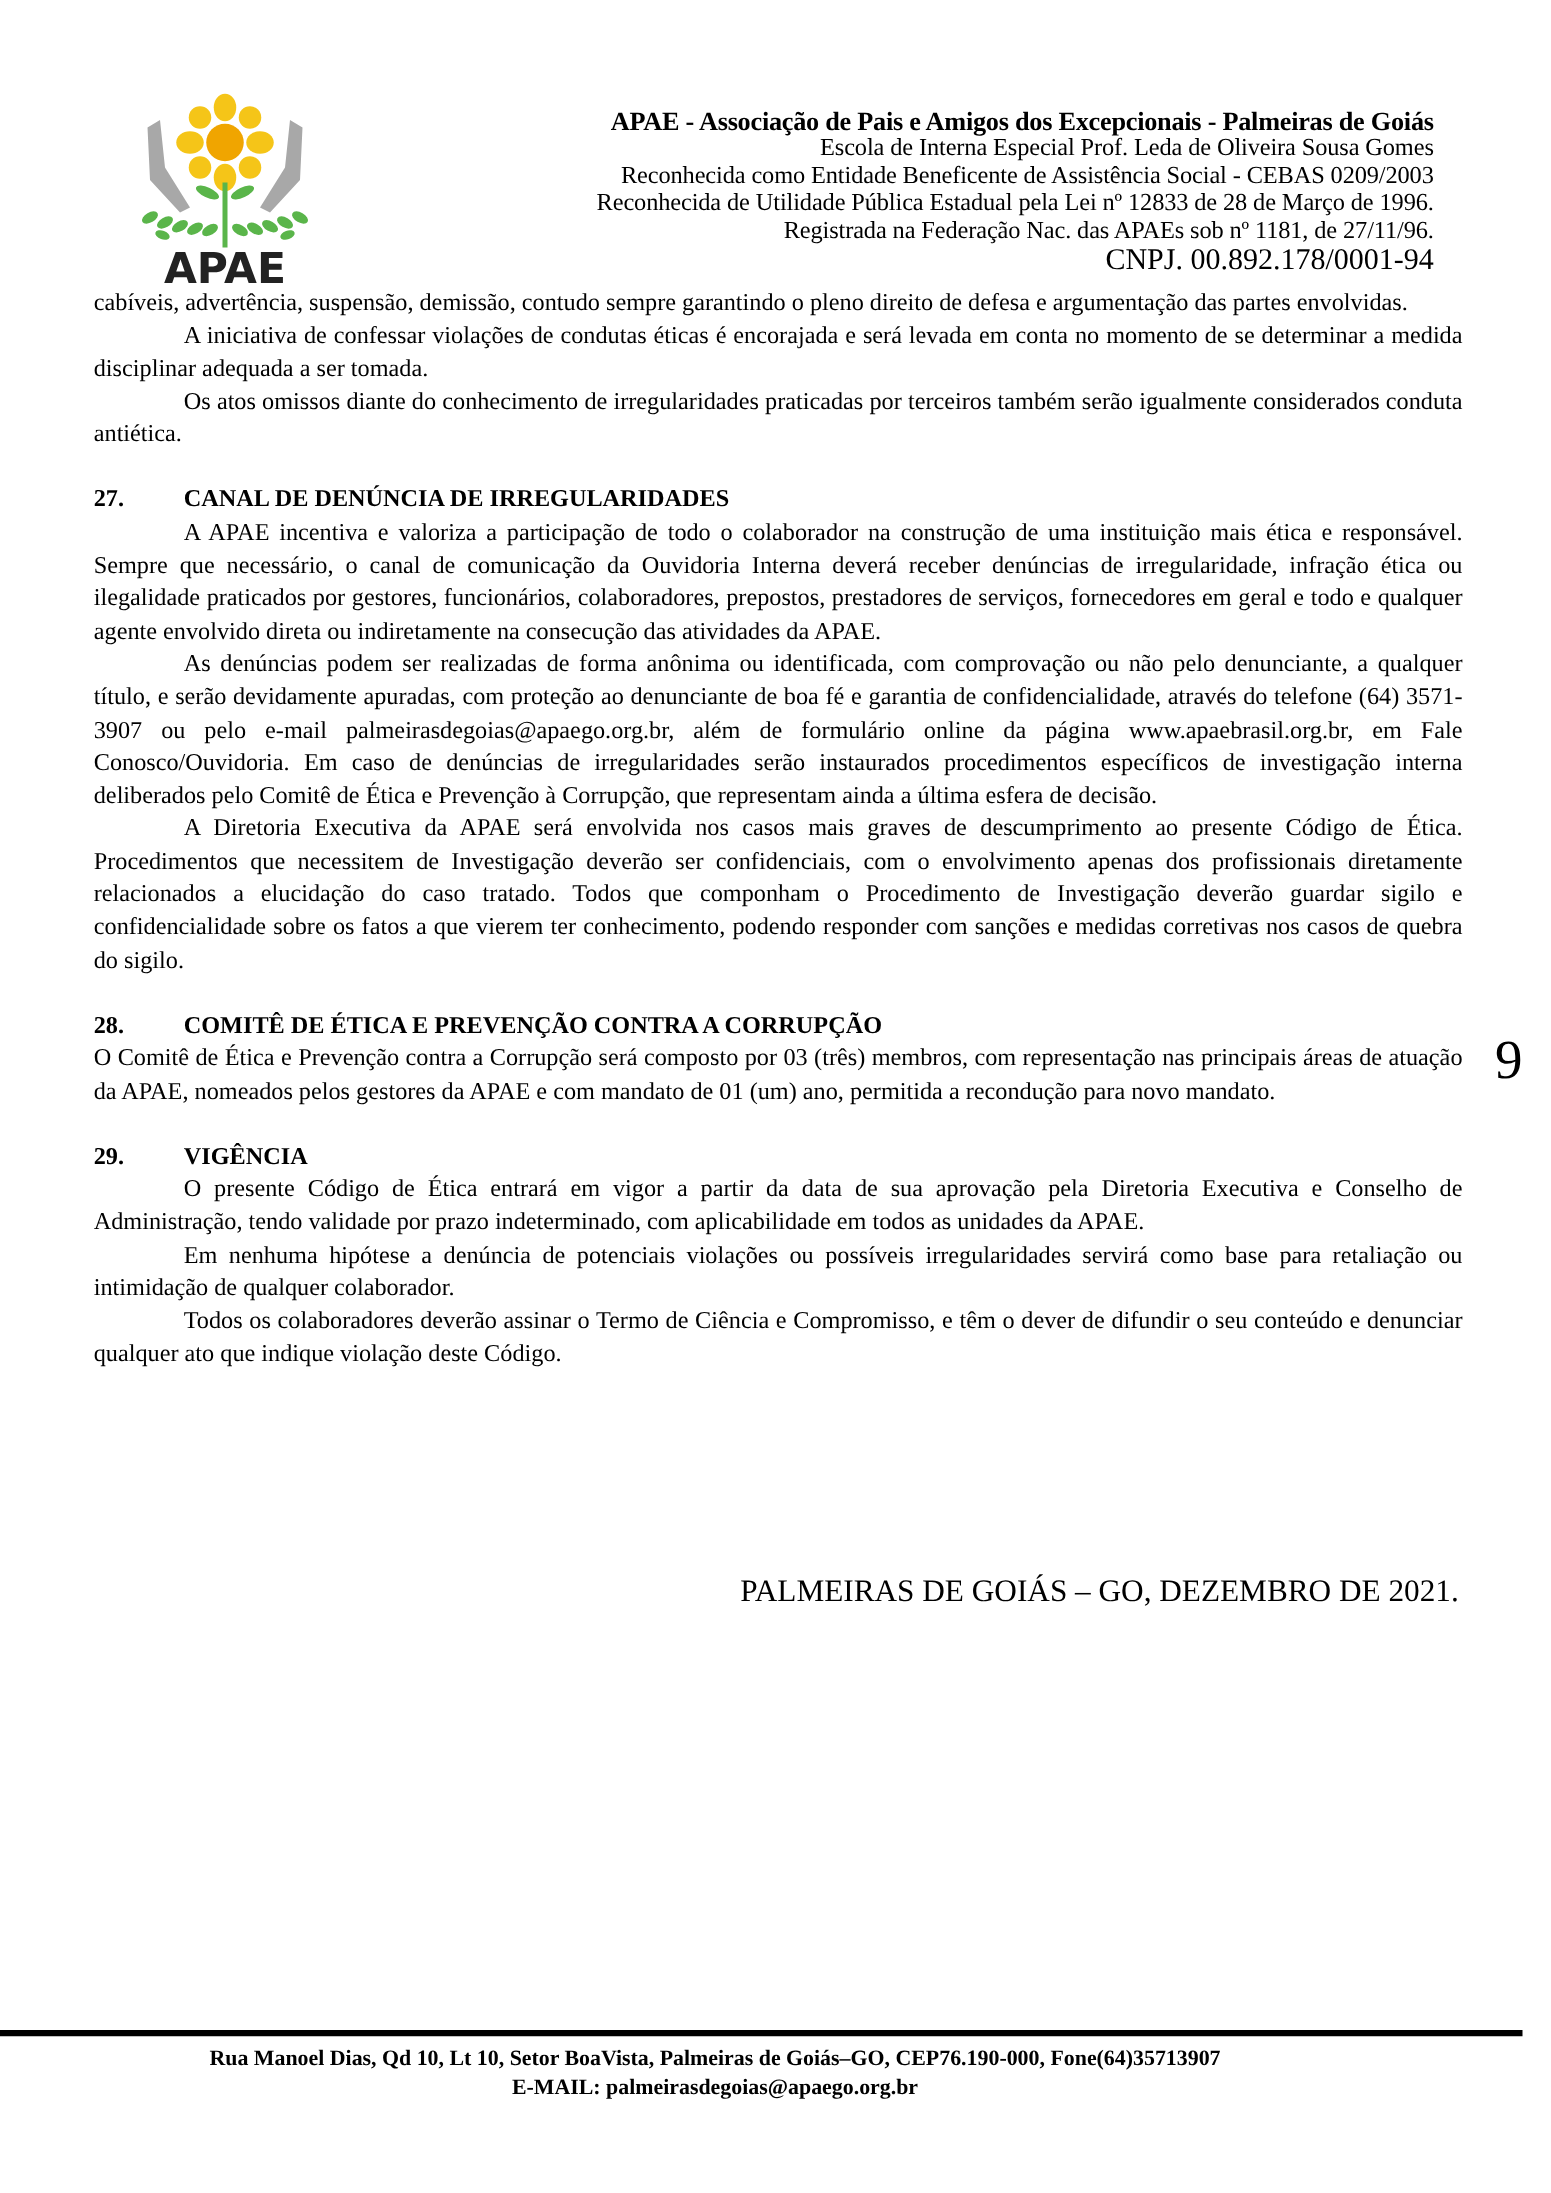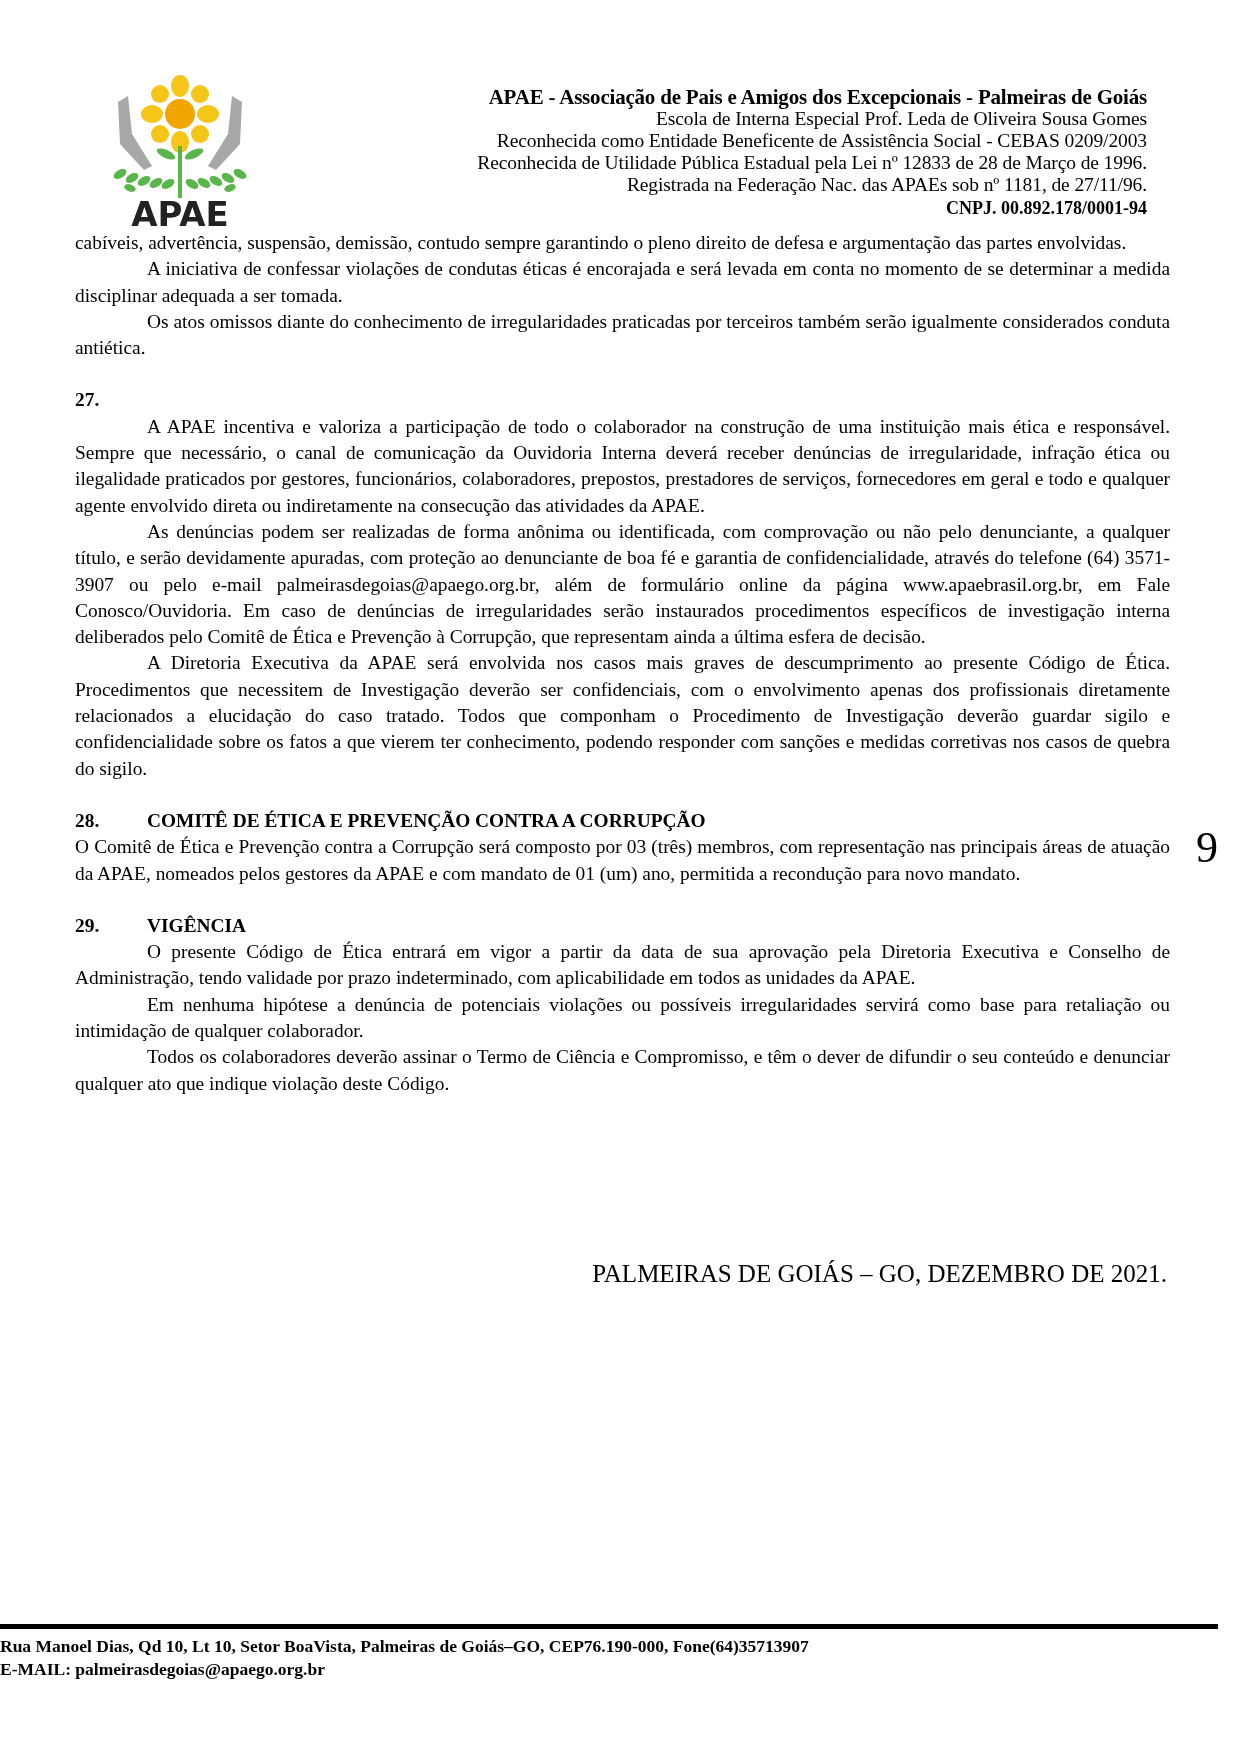--- a/index.html
+++ b/index.html
@@ -3,32 +3,32 @@
 <meta charset="utf-8">
 <style>
   html, body { margin: 0; padding: 0; background: #ffffff; }
   body { width: 1241px; height: 1754px; position: relative; overflow: hidden;
          font-family: "Liberation Serif", "DejaVu Serif", serif; color: #000; }
   .logo { position: absolute; left: 100px; top: 74px; width: 160px; height: 155px; }
   .hdr { position: absolute; right: 94px; top: 86px; text-align: right;
          font-family: "Liberation Serif", serif; line-height: 22px; }
   .hdr .t1 { font-weight: bold; font-size: 21px; letter-spacing: -0.2px; }
   .hdr .t2 { font-size: 19.5px; letter-spacing: -0.1px; }
-  .hdr .t3 { font-weight: bold; font-size: 18px; margin-top: 1px; }
+  .hdr .t3 { font-weight: normal; font-size: 24px; margin-top: 1px; }
   .content { position: absolute; left: 75px; width: 1095px; top: 230px;
              font-size: 19.4px; line-height: 26.3px; text-align: justify; }
   .content p { margin: 0; font-family: Liberation Serif, serif; }
   .content p.ind { text-indent: 72px; }
   .sec-title { font-weight: bold; margin-top: 26px !important; display: flex; }
   .sec-title .num { width: 72px; display: inline-block; }
   .page-num { position: absolute; left: 1196px; top: 822px; font-size: 44px;
               font-family: "Liberation Serif", serif; }
   .signoff { position: absolute; right: 74px; top: 1260px; font-size: 25px; }
   .rule { position: absolute; left: 0; top: 1624px; width: 1218px; height: 5px; background: #000; }
-  .footer { position: absolute; left: 0; width: 1144px; top: 1635px; text-align: left;
+  .footer { position: absolute; left: 0; width: 1144px; top: 1635px; text-align: center;
             font-weight: bold; font-size: 17.5px; line-height: 23px; }
 </style>
 </head>
 <body>
 
 <div class="logo">
   <svg width="160" height="155" viewBox="0 0 160 155">
 
     <path d="M18 28 L28 22 L32 60 L52 92 L44 96 L20 70 Z" fill="#a8a8a8"></path>
     <path d="M142 28 L132 22 L128 60 L108 92 L116 96 L140 70 Z" fill="#a8a8a8"></path>
@@ -75,20 +75,21 @@
   <div class="t3">CNPJ. 00.892.178/0001-94</div>
 </div>
 
 <div class="content">
   <p>cabíveis, advertência, suspensão, demissão, contudo sempre garantindo o pleno direito de defesa e argumentação das partes envolvidas.</p>
   <p class="ind">A iniciativa de confessar violações de condutas éticas é encorajada e será levada em conta no momento de se determinar a medida disciplinar adequada a ser tomada.</p>
   <p class="ind">Os atos omissos diante do conhecimento de irregularidades praticadas por terceiros também serão igualmente considerados conduta antiética.</p>
 
   <p class="sec-title">
     <span class="num">27.</span>
+    <span>CANAL DE DENÚNCIA DE IRREGULARIDADES</span>
   </p>
   <p class="ind">A APAE incentiva e valoriza a participação de todo o colaborador na construção de uma instituição mais ética e responsável. Sempre que necessário, o canal de comunicação da Ouvidoria Interna deverá receber denúncias de irregularidade, infração ética ou ilegalidade praticados por gestores, funcionários, colaboradores, prepostos, prestadores de serviços, fornecedores em geral e todo e qualquer agente envolvido direta ou indiretamente na consecução das atividades da APAE.</p>
   <p class="ind">As denúncias podem ser realizadas de forma anônima ou identificada, com comprovação ou não pelo denunciante, a qualquer título, e serão devidamente apuradas, com proteção ao denunciante de boa fé e garantia de confidencialidade, através do telefone (64) 3571-3907 ou pelo e-mail palmeirasdegoias@apaego.org.br, além de formulário online da página www.apaebrasil.org.br, em Fale Conosco/Ouvidoria. Em caso de denúncias de irregularidades serão instaurados procedimentos específicos de investigação interna deliberados pelo Comitê de Ética e Prevenção à Corrupção, que representam ainda a última esfera de decisão.</p>
   <p class="ind">A Diretoria Executiva da APAE será envolvida nos casos mais graves de descumprimento ao presente Código de Ética. Procedimentos que necessitem de Investigação deverão ser confidenciais, com o envolvimento apenas dos profissionais diretamente relacionados a elucidação do caso tratado. Todos que componham o Procedimento de Investigação deverão guardar sigilo e confidencialidade sobre os fatos a que vierem ter conhecimento, podendo responder com sanções e medidas corretivas nos casos de quebra do sigilo.</p>
 
   <p class="sec-title">
     <span class="num">28.</span>
     <span>COMITÊ DE ÉTICA E PREVENÇÃO CONTRA A CORRUPÇÃO</span>
   </p>
   <p>O Comitê de Ética e Prevenção contra a Corrupção será composto por 03 (três) membros, com representação nas principais áreas de atuação da APAE, nomeados pelos gestores da APAE e com mandato de 01 (um) ano, permitida a recondução para novo mandato.</p>

